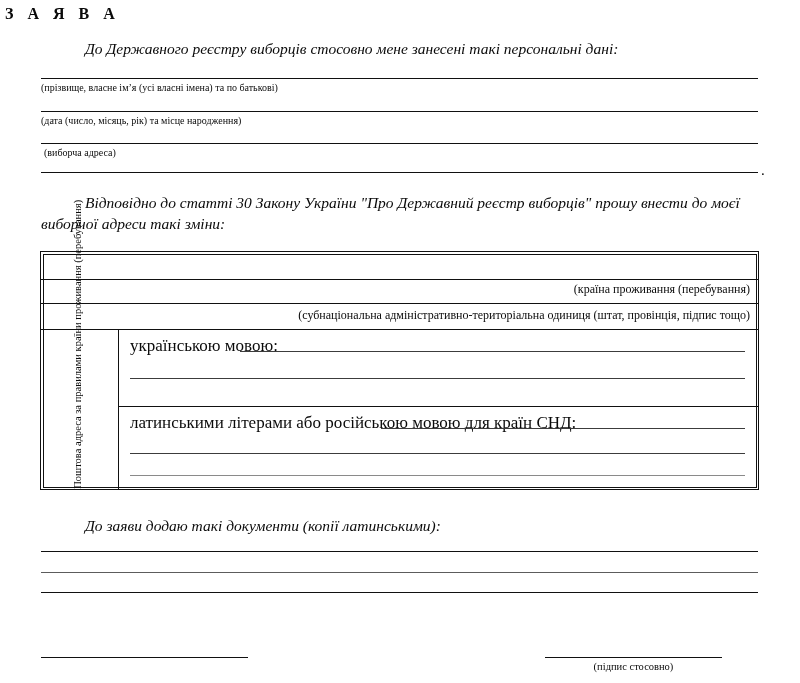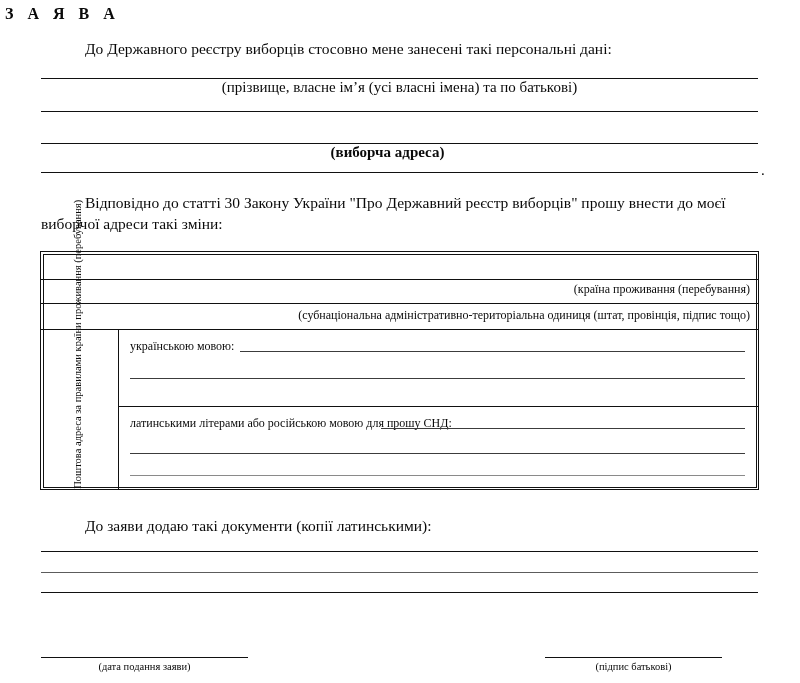--- a/index.html
+++ b/index.html
@@ -34,20 +34,21 @@
     letter-spacing: 5px;
     text-indent: 5px;
   }
 
   
   .para {
     position: absolute;
     font-size: 15.5px;
     line-height: 21px;
     text-align: left;
+    font-style: italic;
   }
   .para-intro {
     left: 41px;
     top: 38px;
     width: 718px;
     text-indent: 44px;
   }
   .para-request {
     left: 41px;
     top: 192px;
@@ -66,22 +67,21 @@
     position: absolute;
     height: 0;
     border-top: 1.6px solid #111111;
   }
   .rule.soft {
     border-top: 1.6px solid #5c5c5c;
   }
 
   .caption {
     position: absolute;
-    font-size: 15px;
-    text-align: center;
+    font-size: 10px;
     line-height: 13px;
     white-space: nowrap;
   }
 
   .period-mark {
     position: absolute;
     font-size: 15px;
     line-height: 1;
   }
 
@@ -146,21 +146,21 @@
     transform: rotate(-90deg);
     white-space: nowrap;
     font-size: 10.5px;
     line-height: 13.5px;
     text-align: center;
     width: 158px;
   }
 
   .lang-label {
     position: absolute;
-    font-size: 12px;
+    font-size: 17px;
     line-height: 14px;
     white-space: nowrap;
   }
 
   .field-rule {
     position: absolute;
     height: 0;
     border-top: 1.1px solid #3c3c3c;
   }
   .field-rule.light {
@@ -186,23 +186,24 @@
 <div class="page">
 
   <div class="doc-title">З А Я В А</div>
 
   <div class="para para-intro">До Державного реєстру виборців стосовно мене занесені такі персональні дані:</div>
 
   <div class="rule" style="left:41px; top:78px; width:717px;"></div>
   <div class="caption" style="left:41px; top:81px; width:717px;">(прізвище, власне ім’я (усі власні імена) та по батькові)</div>
 
   <div class="rule" style="left:41px; top:111px; width:717px;"></div>
+  <div class="caption" style="left:41px; top:114px; width:717px;">(дата (число, місяць, рік) та місце народження)</div>
 
   <div class="rule" style="left:41px; top:143px; width:717px;"></div>
-  <div class="caption" style="left:29px; top:146px; width:717px;font-weight:bold;">(виборча адреса)</div>
+  <div class="caption" style="left:44px; top:146px; width:717px;">(виборча адреса)</div>
 
   <div class="rule" style="left:41px; top:172px; width:717px;"></div>
   <div class="period-mark" style="left:761px; top:163px;">.</div>
 
   <div class="para para-request">Відповідно до статті 30 Закону України "Про Державний реєстр виборців" прошу внести до моєї виборчої адреси такі зміни:</div>
 
   <div class="addr-table">
     <div class="inner-border"></div>
 
     <div class="tbl-hline" style="top:27px;"></div>
@@ -224,33 +225,32 @@
 
       <div class="tbl-hline" style="top:77px; left:77px;"></div>
 
       <div>
         <div class="lang-label" style="left:89px; top:10px;">українською мовою:</div>
         <div class="field-rule" style="left:199px; top:22px; width:505px;"></div>
         <div class="field-rule" style="left:89px; top:49px; width:615px;"></div>
       </div>
 
       <div>
-        <div class="lang-label" style="left:89px; top:87px;">латинськими літерами або російською мовою для прошу СНД:</div>
+        <div class="lang-label" style="left:89px; top:87px;">латинськими літерами або російською мовою для країн СНД:</div>
         <div class="field-rule" style="left:340px; top:99px; width:364px;"></div>
         <div class="field-rule" style="left:89px; top:124px; width:615px;"></div>
         <div class="field-rule light" style="left:89px; top:146px; width:615px;"></div>
       </div>
     </div>
   </div>
 
   <div class="para para-docs">До заяви додаю такі документи (копії латинськими):</div>
 
   <div class="rule" style="left:41px; top:551px; width:717px;"></div>
   <div class="rule soft" style="left:41px; top:572px; width:717px;"></div>
   <div class="rule" style="left:41px; top:592px; width:717px;"></div>
 
   <div class="sig-rule" style="left:41px; top:657px; width:207px;"></div>
-  <div class="sig-caption" style="left:41px; top:661px; width:207px;">(дата подання заяви)</div>
 
   <div class="sig-rule" style="left:545px; top:657px; width:177px;"></div>
-  <div class="sig-caption" style="left:545px; top:661px; width:177px;">(підпис батькові)</div>
+  <div class="sig-caption" style="left:545px; top:661px; width:177px;">(підпис стосовно)</div>
 
 </div>
 
 </body></html>

